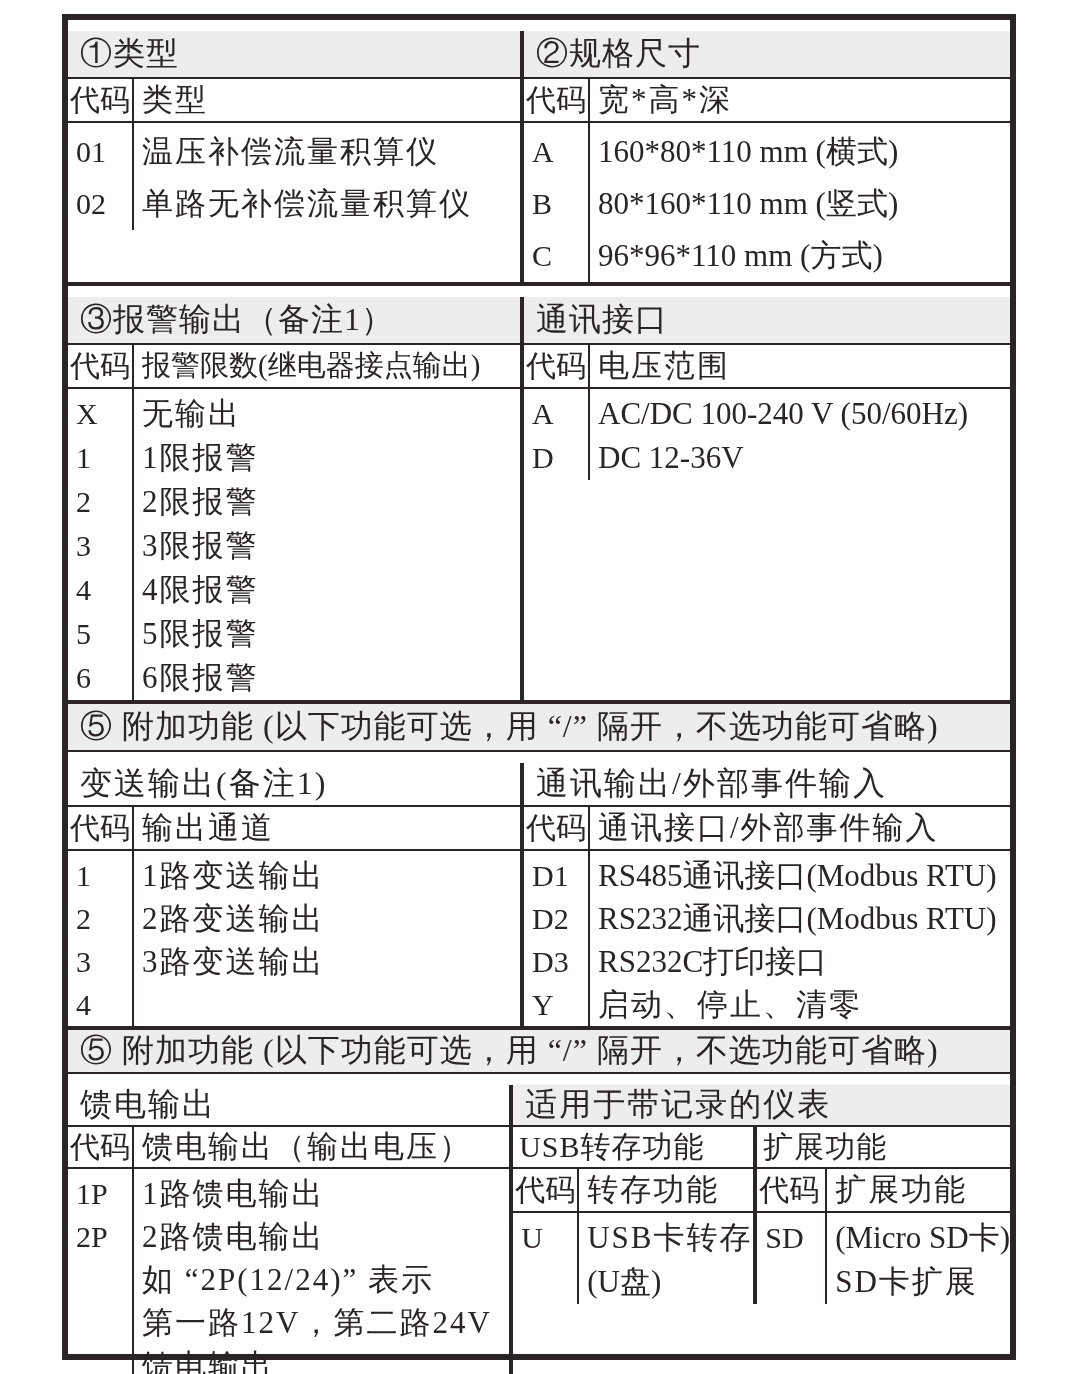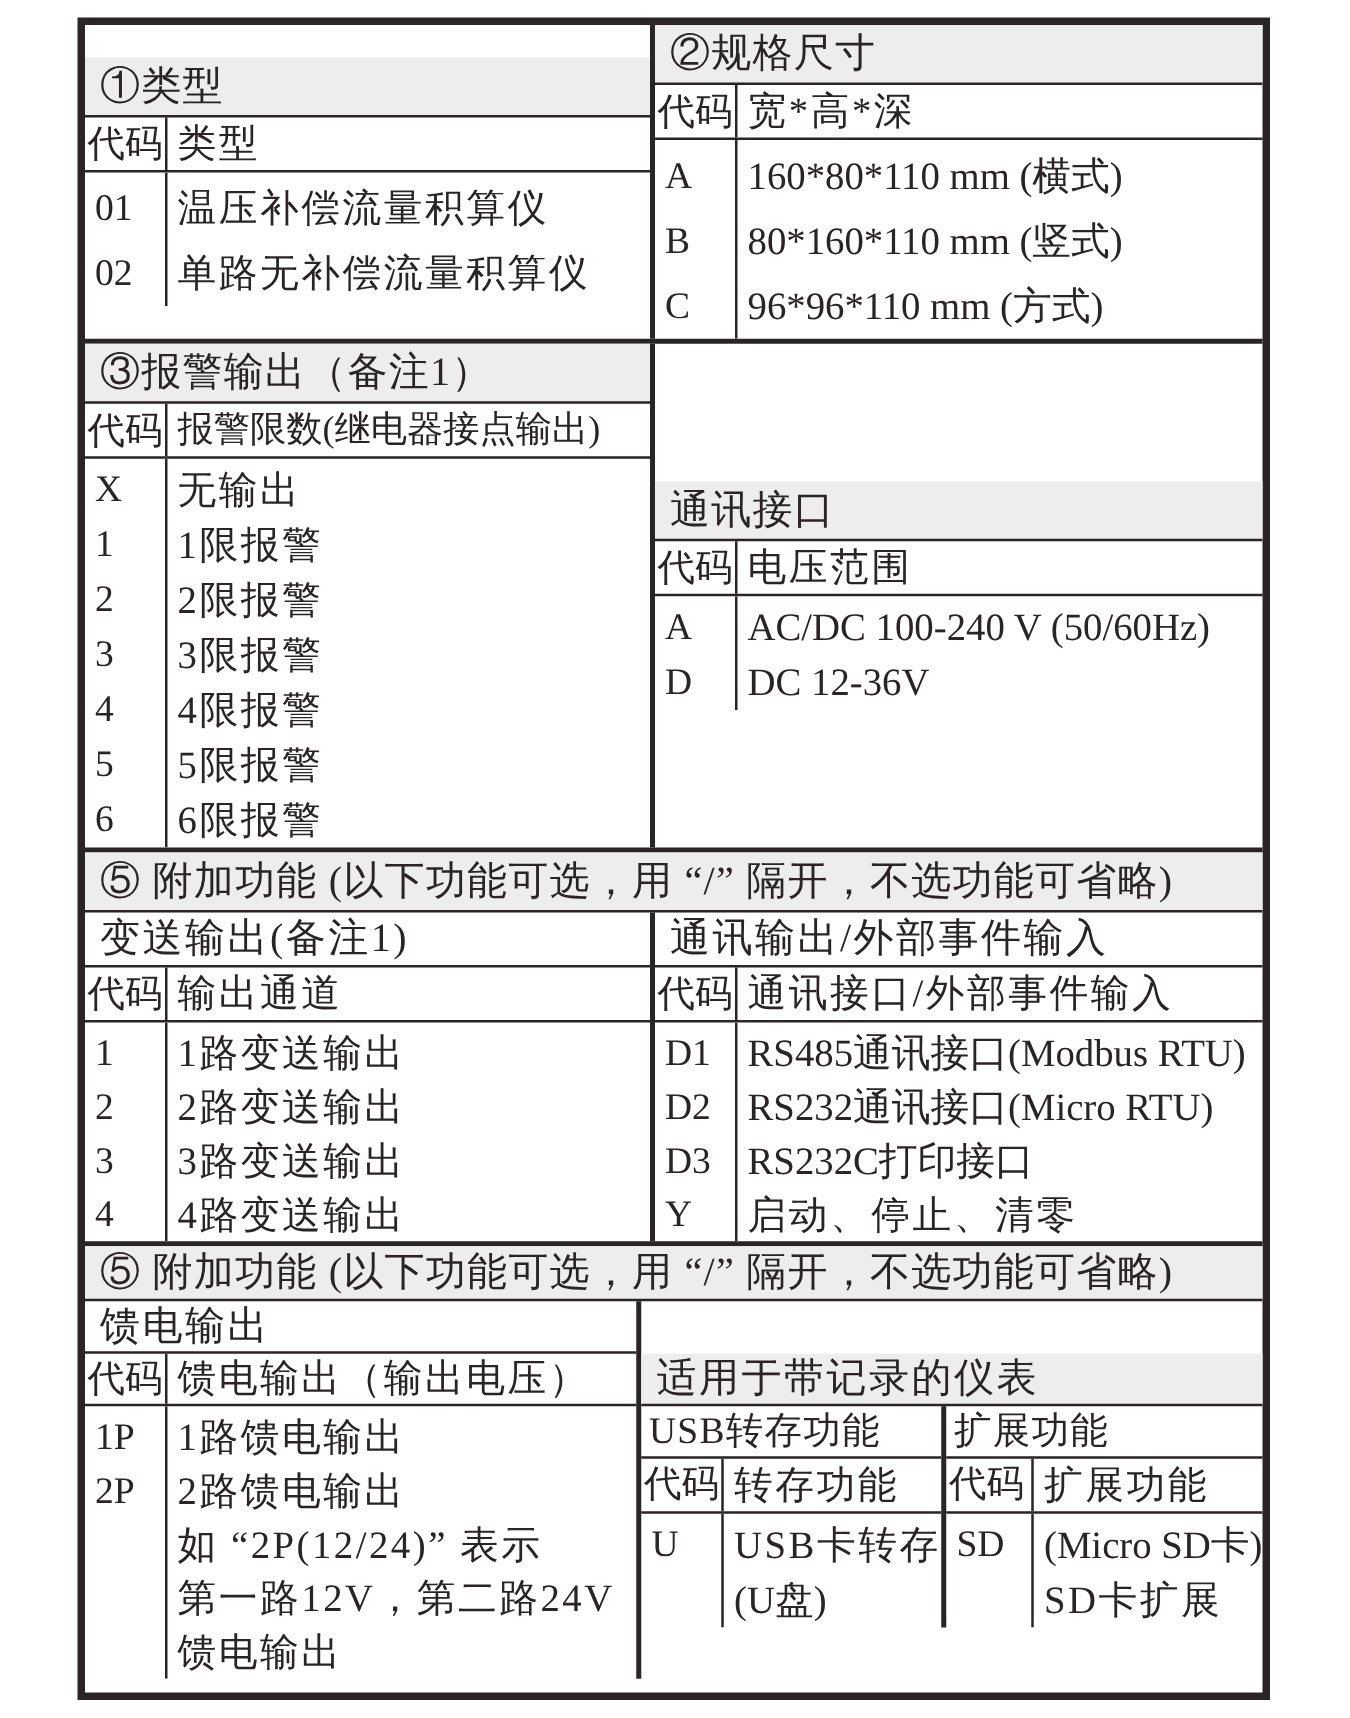--- a/index.html
+++ b/index.html
@@ -7,21 +7,21 @@
   body {
     width: 1080px; height: 1374px; position: relative;
     font-family: "Liberation Serif", "DejaVu Serif", serif;
     color: #2a2425;
   }
   .sheet {
     position: absolute; left: 62px; top: 14px;
     width: 954px; height: 1346px;
     border: 6px solid #2a2425; background: #ffffff;
   }
-  .sec-row { display: flex; align-items: center; }
+  .sec-row { display: flex; align-items: flex-start; margin-top: 11px; }
   .vdiv { width: 4px; background: #2a2425; align-self: stretch; }
   .hdiv { height: 4px; background: #2a2425; }
   .thin-b { border-bottom: 2px solid #2a2425; }
   .panel { display: flex; flex-direction: column; }
   .p-left { width: 452px; }
   .p-right { flex: 1; border-radius: 23px; }
 
   .band, .subrow {
     display: flex; align-items: center;
     font-size: 32px; letter-spacing: 1px; padding-left: 12px;
@@ -170,41 +170,40 @@
           <div class="code-col">
             <span class="line code-line">1</span>
             <span class="line code-line">2</span>
             <span class="line code-line">3</span>
             <span class="line code-line">4</span>
           </div>
           <div class="desc-col">
             <span class="line zh">1路变送输出</span>
             <span class="line zh">2路变送输出</span>
             <span class="line zh">3路变送输出</span>
-            <span class="line zh">4路变送输出</span>
           </div>
         </div>
       </div>
       <div class="vdiv"></div>
       <div class="panel p-right">
         <div class="subrow h44 thin-b zh">通讯输出/外部事件输入</div>
         <div class="colhead h44 thin-b">
           <div class="code-col">代码</div>
           <div class="desc-col zh">通讯接口/外部事件输入</div>
         </div>
         <div class="datablock lh43">
           <div class="code-col">
             <span class="line code-line">D1</span>
             <span class="line code-line">D2</span>
             <span class="line code-line">D3</span>
             <span class="line code-line">Y</span>
           </div>
           <div class="desc-col">
             <span class="line">RS485通讯接口(Modbus RTU)</span>
-            <span class="line">RS232通讯接口(Micro RTU)</span>
+            <span class="line">RS232通讯接口(Modbus RTU)</span>
             <span class="line">RS232C打印接口</span>
             <span class="line zh">启动、停止、清零</span>
           </div>
         </div>
       </div>
     </div>
   </div>
 
   <div class="hdiv"></div>
 

